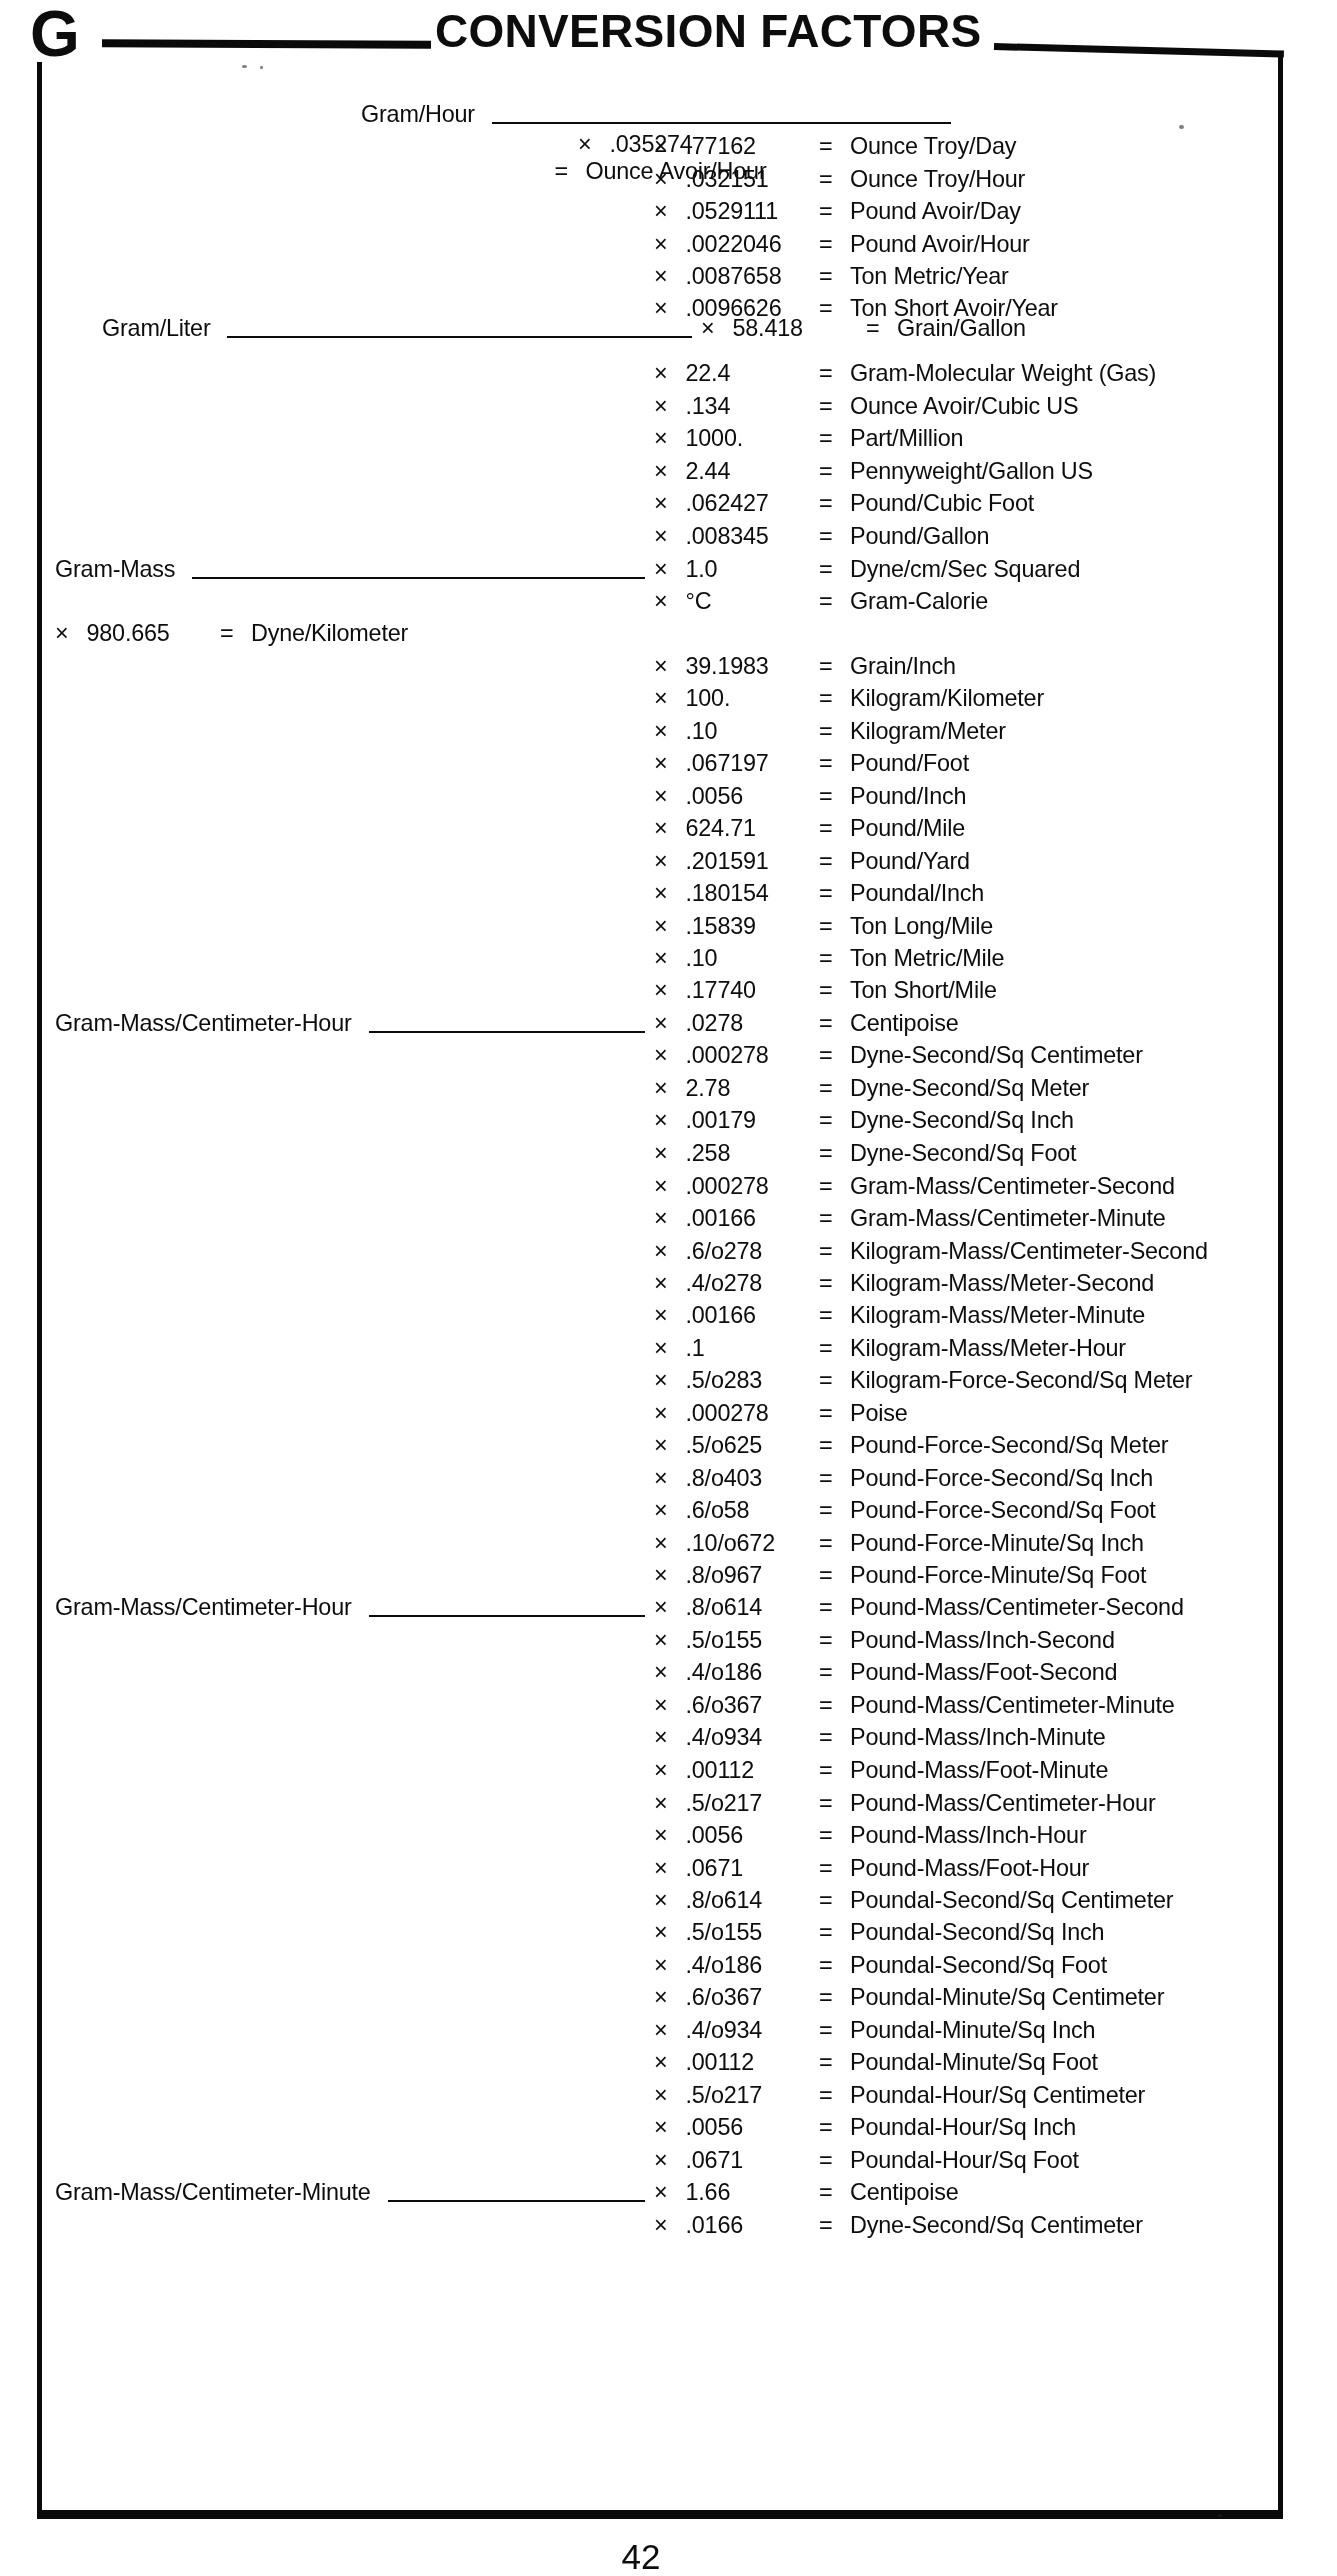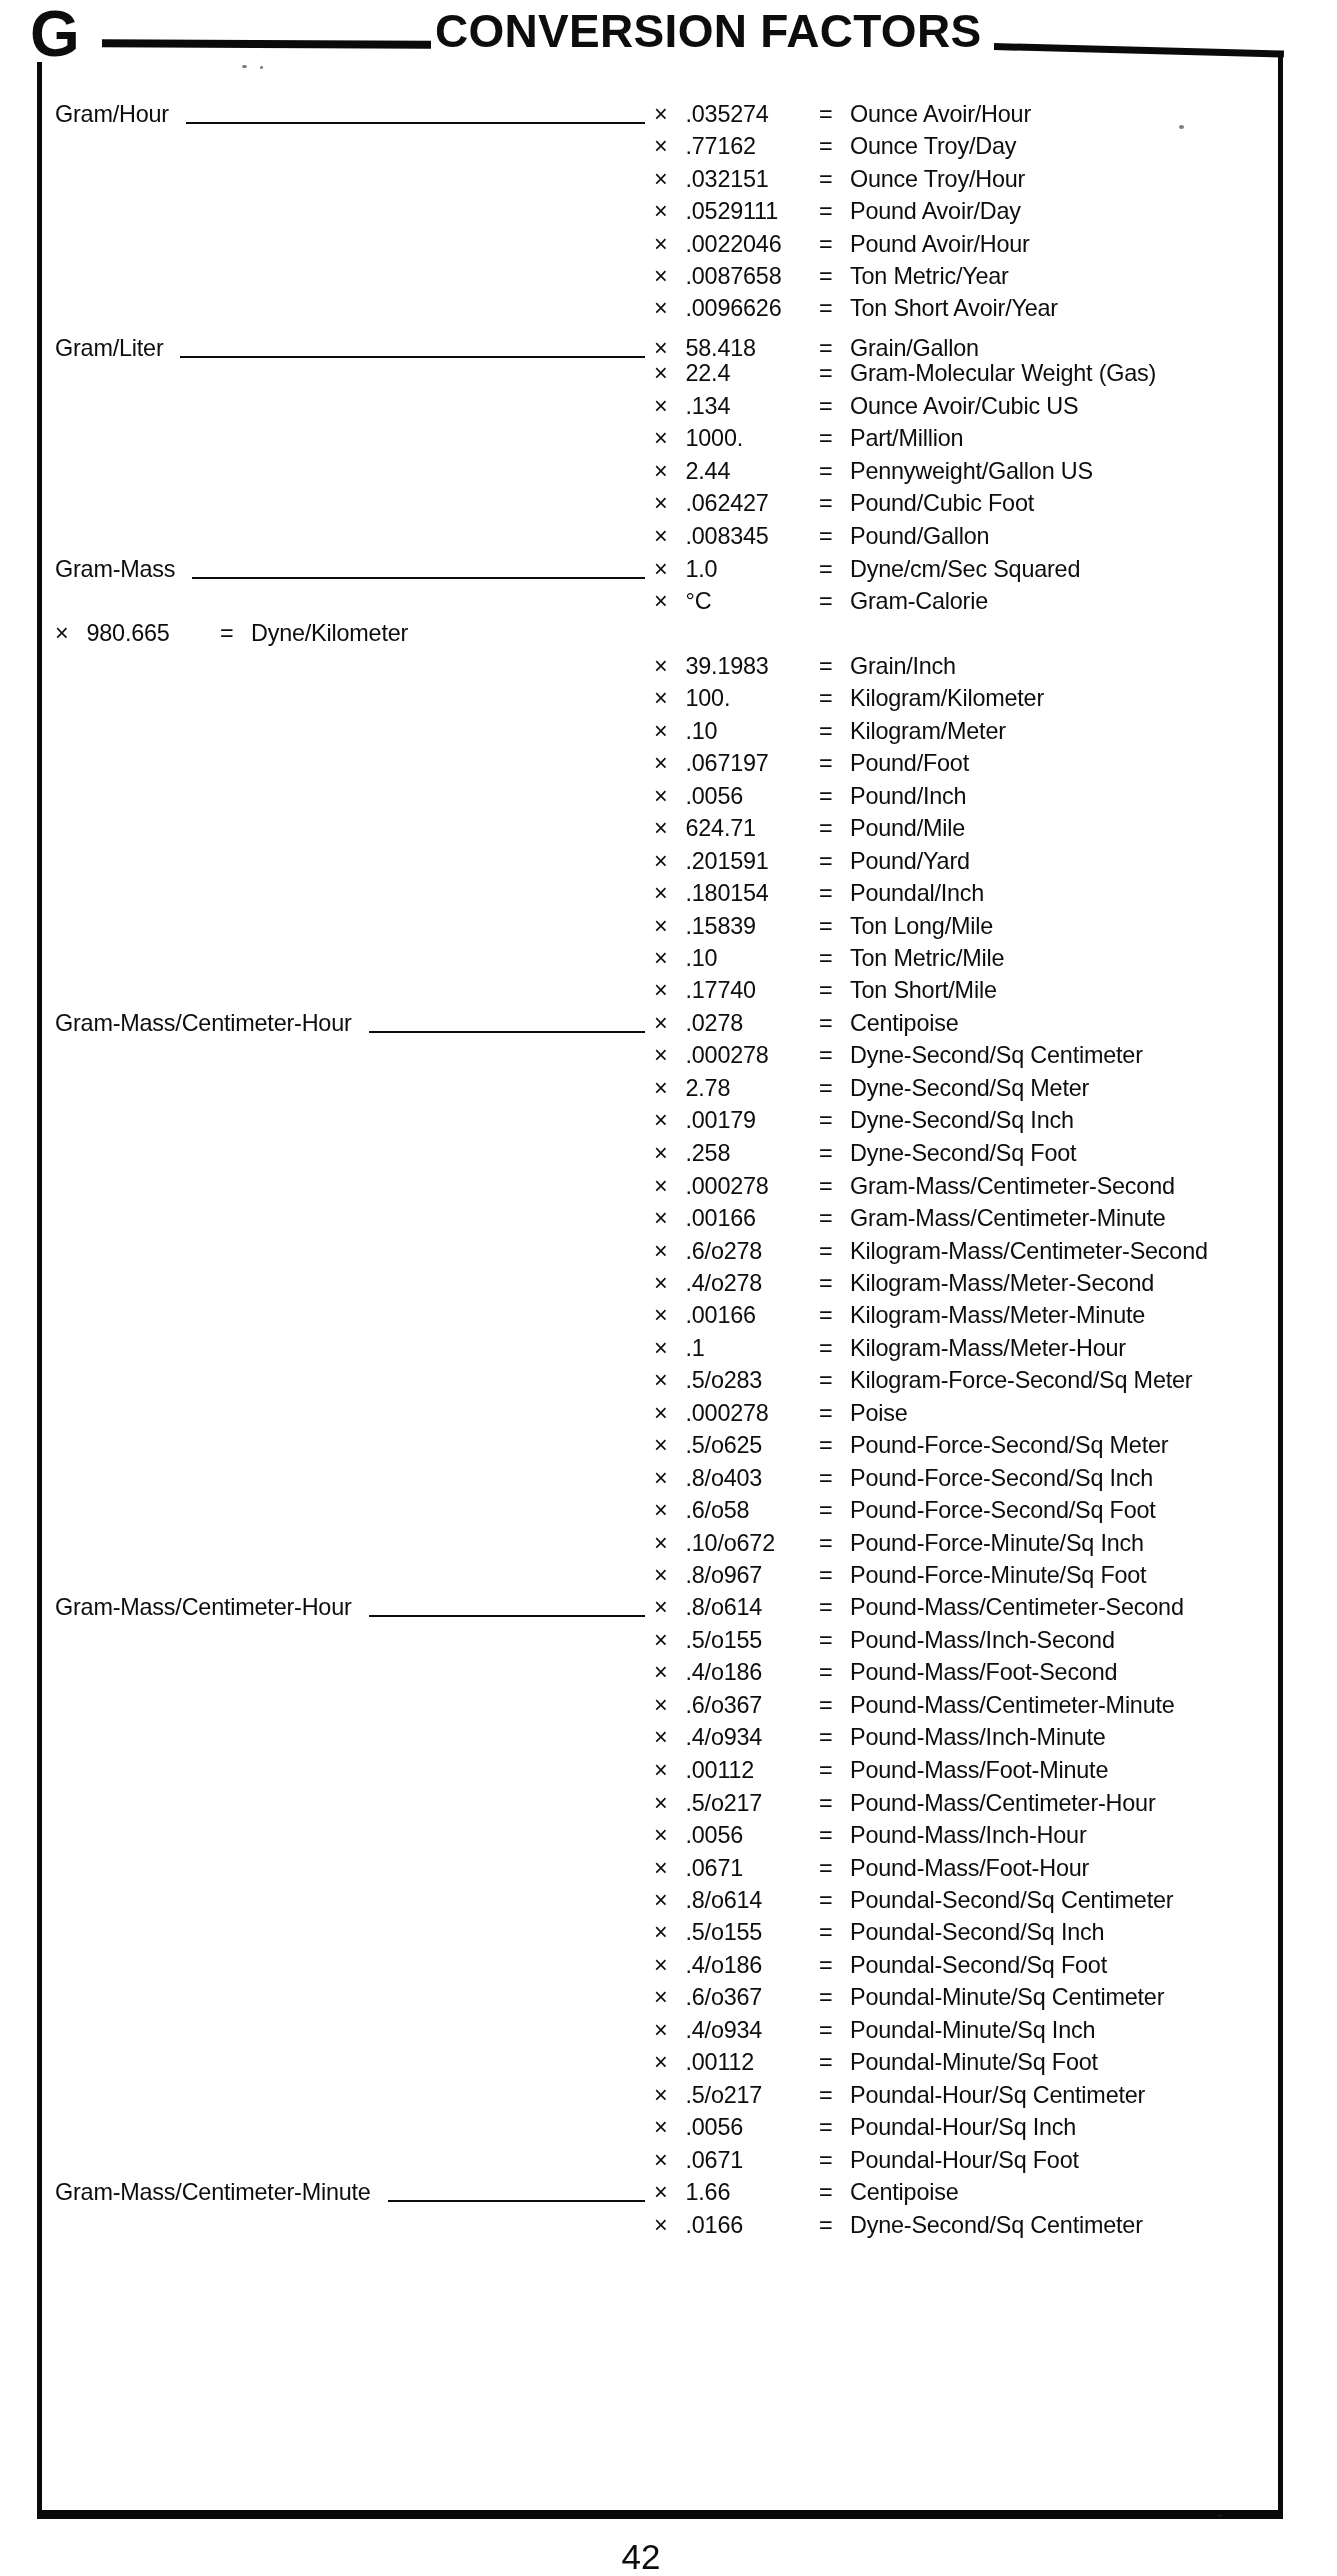--- a/index.html
+++ b/index.html
@@ -67,21 +67,21 @@
   <div class="g-letter">G</div>
   <div class="rule-left"></div>
   <div class="page-title">CONVERSION FACTORS</div>
   <div class="rule-right"></div>
 
   <div class="border-left"></div>
   <div class="border-right"></div>
   <div class="border-bottom"></div>
 
   <div id="rows">
-      <div class="row" style="top: 98px;">
+      <div class="row" style="top: 98px; flex-direction: column;">
       <div class="zoneA">
         <span class="glabel">Gram/Hour</span>
         <div class="leader"></div>
       </div>
       <div class="zoneB">
         <span class="times">×</span>
         <span class="factor">.035274</span>
       </div>
       <div class="zoneC">
         <span class="eq">=</span>
@@ -165,21 +165,21 @@
       </div>
       <div class="zoneB">
         <span class="times">×</span>
         <span class="factor">.0096626</span>
       </div>
       <div class="zoneC">
         <span class="eq">=</span>
         <span class="result">Ton Short Avoir/Year</span>
       </div>
     </div>
-      <div class="row" style="top: 332px;">
+      <div class="row" style="top: 312px; margin-left: 47px;">
       <div class="zoneA">
         <span class="glabel">Gram/Liter</span>
         <div class="leader"></div>
       </div>
       <div class="zoneB">
         <span class="times">×</span>
         <span class="factor">58.418</span>
       </div>
       <div class="zoneC">
         <span class="eq">=</span>

